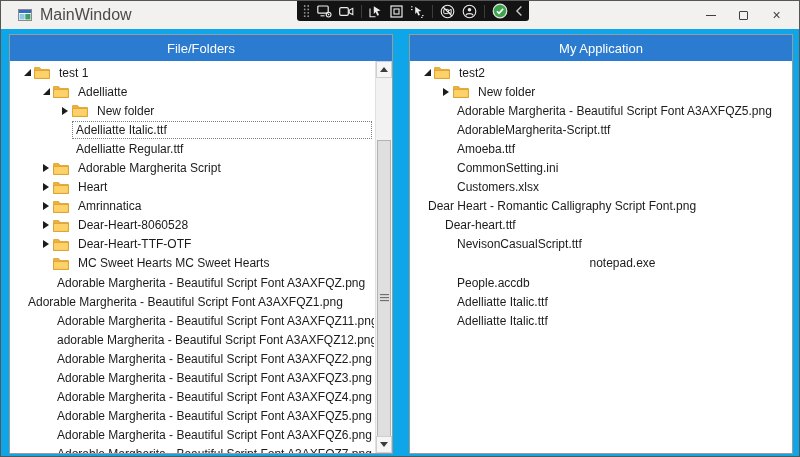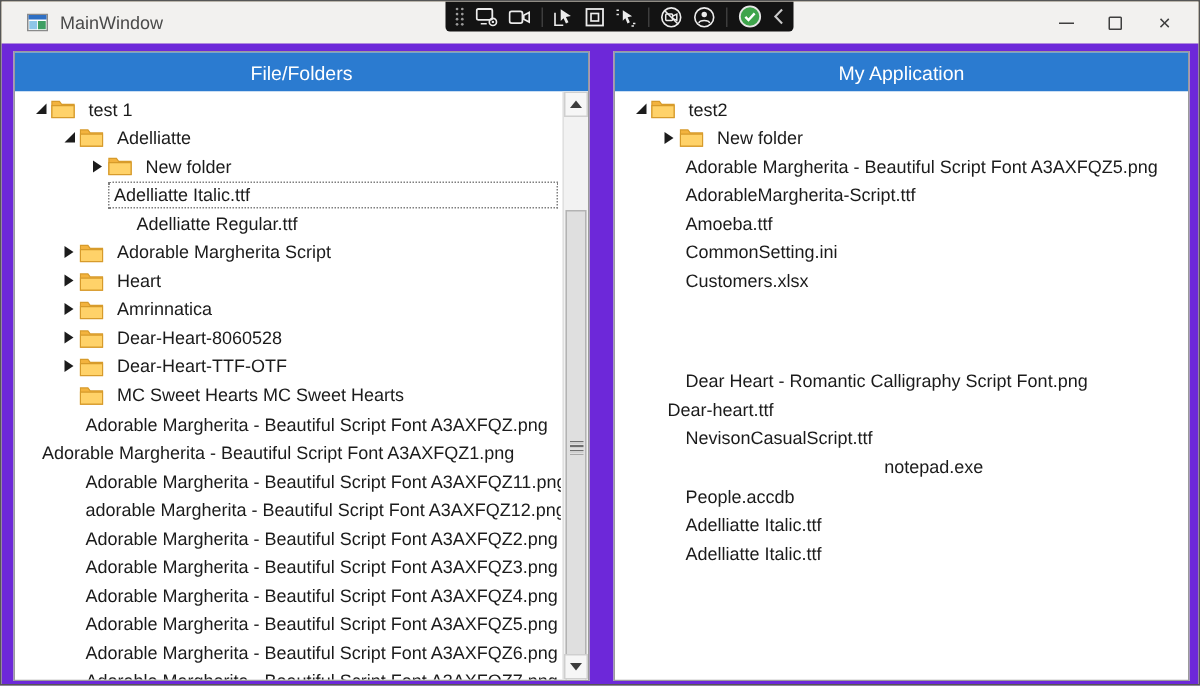--- a/index.html
+++ b/index.html
@@ -2,35 +2,35 @@
 <html><head>
 <meta charset="utf-8">
 <style>
   * { margin:0; padding:0; box-sizing:border-box; }
   html,body { width:800px; height:457px; font-family:"Liberation Sans","DejaVu Sans",sans-serif; background:#9a9a9a; }
   .window { position:relative; width:800px; height:457px; background:#F8ECD2; border:1px solid #565656; overflow:hidden; }
 
   
   .titlebar { position:relative; height:28px; background:#F2F1EF; display:flex; align-items:center; }
   .app-icon { margin-left:17px; width:14px; height:12px; display:inline-flex; }
-  .win-title { margin-left:8px; font-size:12px; color:#4a4a4a; }
+  .win-title { margin-left:8px; font-size:16px; color:#4a4a4a; }
   .caption-buttons { position:absolute; right:6px; top:0; height:28px; display:flex; }
   .cap-btn { width:33px; height:28px; display:flex; align-items:center; justify-content:center; cursor:default; }
   .glyph-min { width:10px; height:1px; background:#3f3f3f; }
   .glyph-max { width:9px; height:9px; border:1px solid #3f3f3f; border-radius:1px; }
   .glyph-close { font-size:14px; color:#3f3f3f; line-height:1; }
 
   
   .rec-toolbar { position:absolute; left:296px; top:0; height:20px; background:#131313; border-radius:0 0 3px 3px;
                  display:flex; align-items:center; padding:0 6px; gap:7px; z-index:5; }
   .tb-icon { display:inline-flex; align-items:center; justify-content:center; }
   .tb-sep { width:1px; height:13px; background:#3d3d3d; }
 
   
-  .content { position:absolute; left:0; right:0; top:28px; bottom:0; background:#6d28d9; }
+  .content { position:absolute; left:0; right:0; top:28px; bottom:0; background:#0ea5e9; }
   .panel { position:absolute; top:5px; width:384px; height:420px; border:1px solid #9b9b9b; background:#fff; }
   .panel.left { left:8px; } .panel.right { left:408px; }
   .panel-header { height:26px; background:#2B7BD0; color:#fff; font-size:13px; display:flex; align-items:center; justify-content:center; }
   .panel-body { position:absolute; left:0; right:0; top:26px; bottom:0; background:#fff; overflow:hidden; }
 
   
   .tree { position:absolute; left:0; top:0; bottom:0; right:0; padding-top:2px; overflow:hidden; }
   .panel.left .tree { right:17px; }
   .tree-row { display:flex; align-items:center; height:19.1px; white-space:nowrap; font-size:12px; color:#1b1b1b; }
   .expander { width:14px; min-width:14px; display:inline-flex; align-items:center; justify-content:center; }
@@ -195,21 +195,21 @@
                   <path d="M0.6 1.6 h5 l1.5 2 h8.3 v8.8 h-14.8 z" fill="#F3B33E" stroke="#D79B2B" stroke-width="0.8"></path>
                   <path d="M0.6 4.4 h14.8 v8 h-14.8 z" fill="#FFD269" stroke="#D79B2B" stroke-width="0.8"></path>
                 </svg>
               </span>
               <span class="label">New folder</span>
             </div>
             <div class="tree-row selected" style="padding-left: 48px;">
               <span class="expander"></span>
               <span class="label">Adelliatte Italic.ttf</span>
             </div>
-            <div class="tree-row" style="padding-left: 63px;">
+            <div class="tree-row" style="padding-left: 48px;">
               <span class="expander"></span>
               <span class="label">Adelliatte Regular.ttf</span>
             </div>
             <div class="tree-row" style="padding-left: 29px;">
               <span class="expander">
                 <i class="tri-closed"></i>
               </span>
               <span class="folder-icon">
                 <svg width="16" height="13" viewBox="0 0 16 13">
                   <path d="M0.6 1.6 h5 l1.5 2 h8.3 v8.8 h-14.8 z" fill="#F3B33E" stroke="#D79B2B" stroke-width="0.8"></path>
@@ -372,21 +372,21 @@
               <span class="label">Amoeba.ttf</span>
             </div>
             <div class="tree-row" style="padding-left: 29px;">
               <span class="expander"></span>
               <span class="label">CommonSetting.ini</span>
             </div>
             <div class="tree-row" style="padding-left: 29px;">
               <span class="expander"></span>
               <span class="label">Customers.xlsx</span>
             </div>
-            <div class="tree-row" style="padding-left: 29px; margin-top: 48px;">
+            <div class="tree-row" style="">
               <span class="expander"></span>
               <span class="label">Dear Heart - Romantic Calligraphy Script Font.png</span>
             </div>
             <div class="tree-row" style="padding-left: 17px;">
               <span class="expander"></span>
               <span class="label">Dear-heart.ttf</span>
             </div>
             <div class="tree-row" style="padding-left: 29px;">
               <span class="expander"></span>
               <span class="label">NevisonCasualScript.ttf</span>

